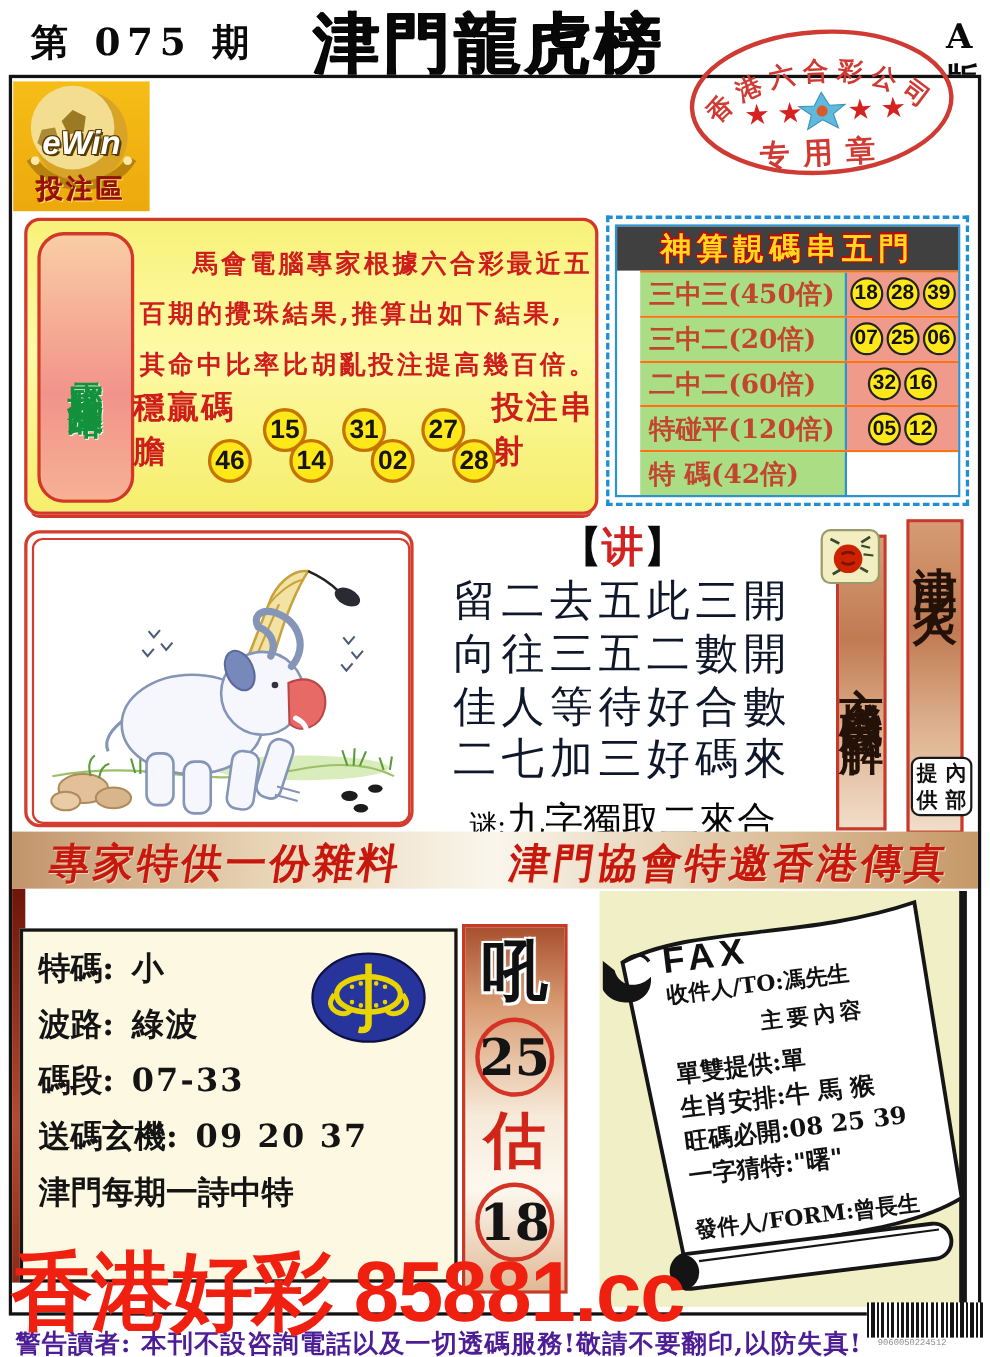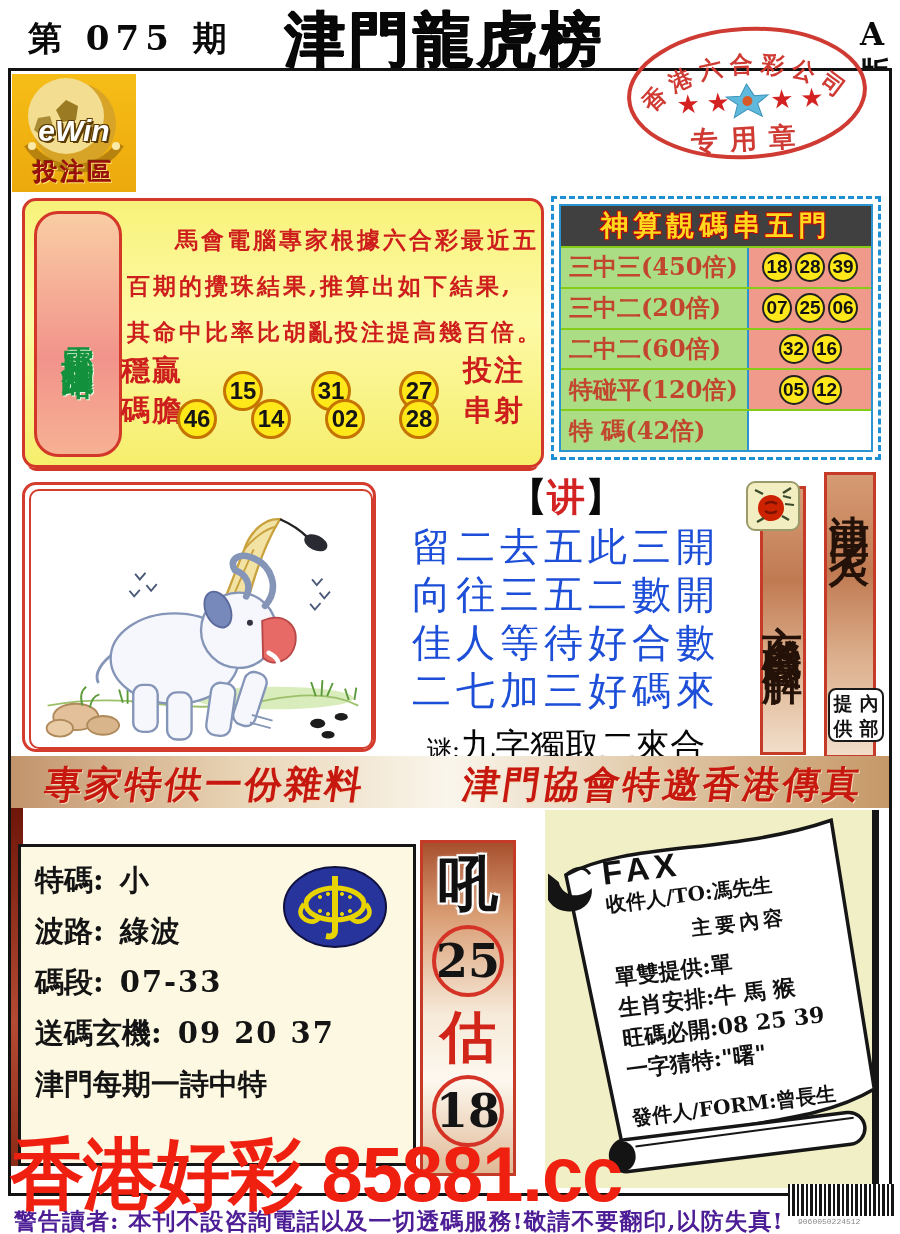--- a/index.html
+++ b/index.html
@@ -27,42 +27,42 @@
   
   .strategy{left:22px;top:198px;width:516px;height:264px;border:3px solid #d2372a;border-radius:14px;background:linear-gradient(180deg,#f8f27a,#fdfaa6 45%,#f6ee6c);box-shadow:0 8px 0 -5px #d2372a;}
   .side-label{position:absolute;left:9px;top:10px;width:82px;height:240px;border:3px solid #d2372a;border-radius:24px;background:linear-gradient(180deg,#f9cda4,#f2938b 60%,#f6b193);display:flex;align-items:center;justify-content:center;}
   .side-label .vtext{font-size:32px;font-weight:900;color:#13913c;letter-spacing:4px;text-shadow:1px 1px 0 #e8ffe8;}
   .vtext{writing-mode:vertical-rl;text-orientation:upright;}
   .stext{position:absolute;left:102px;top:16px;width:404px;}
   .sline{font-size:23px;font-weight:900;color:#ce1d1d;letter-spacing:3px;line-height:46px;white-space:nowrap;}
   .sline.indent{text-indent:48px;}
   .srow{position:absolute;left:96px;display:flex;align-items:center;}
   .srow1{top:150px;gap:14px;}
-  .srow2{top:198px;left:152px;gap:34px;}
+  .srow2{top:198px;left:164px;gap:34px;}
   .srow-label{font-size:29px;font-weight:900;color:#ce1d1d;letter-spacing:2px;}
   .ball{width:40px;height:40px;border-radius:50%;background:#ffe81a;border:3px solid #c67400;display:inline-flex;align-items:center;justify-content:center;font-family:"Liberation Sans",sans-serif;font-weight:900;font-size:24px;color:#151515;box-sizing:border-box;}
 
   
   .dashed{left:551px;top:196px;width:330px;height:264px;border:3px dashed #1e8fd5;padding:5px;box-sizing:border-box;}
   .ftable{width:100%;height:100%;display:flex;flex-direction:column;border:2px solid #2b93cf;box-sizing:border-box;}
   .fhead{height:40px;background:#404040;display:flex;align-items:center;justify-content:center;font-size:28px;font-weight:900;letter-spacing:5px;color:#ffd91e;text-shadow:1px 1px 0 #c00a0a,-1px -1px 0 #c00a0a,1px -1px 0 #c00a0a,-1px 1px 0 #c00a0a;}
-  .frow{flex:1;display:flex;border-top:2px solid #84cc16;}
+  .frow{flex:1;display:flex;border-top:2px solid #f97316;margin-left:21px;}
   .flabel{width:188px;background:#abdd85;color:#c2452e;font-size:24px;font-weight:900;display:flex;align-items:center;padding-left:8px;box-sizing:border-box;border-right:2px solid #2b93cf;white-space:nowrap;}
   .fvals{flex:1;background:#ef9a8b;display:flex;align-items:center;justify-content:center;gap:3px;}
   .ball-sm{width:30px;height:30px;border-radius:50%;background:#ffe81a;border:2px solid #222;display:inline-flex;align-items:center;justify-content:center;font-family:"Liberation Sans",sans-serif;font-weight:900;font-size:19px;color:#111;box-sizing:border-box;}
 
   
   .pic-box{left:22px;top:482px;width:354px;height:270px;border:3px solid #d43c2e;border-radius:14px;padding:4px;box-sizing:border-box;background:#fff;}
   .pic-inner{width:100%;height:100%;border:2px solid #d43c2e;border-radius:10px;overflow:hidden;background:#fff;}
 
   
   .poem{left:382px;top:472px;width:368px;text-align:center;}
   .poem-head{font-size:38px;font-weight:900;color:#0a0a0a;}
   .poem-head .rchar{color:#d32222;}
-  .poem-line{font-size:39px;letter-spacing:5px;line-height:48px;color:#1d4ed8;white-space:nowrap;}
+  .poem-line{font-size:39px;letter-spacing:5px;line-height:48px;color:#0f172a;white-space:nowrap;}
   .riddle{margin-top:8px;font-size:35px;color:#060606;white-space:nowrap;}
   .riddle .rl{font-size:25px;}
 
   
   .strip{border:3px solid #c53b28;background:linear-gradient(180deg,#d69b74,#c07a52 35%,#dcaf8c 65%,#f1ddc9);display:flex;justify-content:center;box-sizing:border-box;}
   .strip1{left:760px;top:486px;width:46px;height:269px;align-items:center;}
   .strip1 .vtext{font-size:40px;font-weight:900;color:#241208;letter-spacing:14px;}
   .strip2{left:824px;top:472px;width:52px;height:286px;align-items:flex-start;padding-top:8px;}
   .strip2 .vtext{font-size:40px;font-weight:900;color:#241208;letter-spacing:11px;}
   .badge{left:828px;top:688px;width:56px;height:54px;background:#fff;border:2px solid #1a1a1a;border-radius:8px;display:grid;grid-template-columns:1fr 1fr;place-items:center;z-index:4;box-sizing:border-box;}
@@ -155,21 +155,21 @@
     <div class="side-label">
       <div class="vtext">電腦投注策略</div>
     </div>
     <div class="stext">
       <div class="sline indent">馬會電腦專家根據六合彩最近五</div>
       <div class="sline">百期的攪珠結果,推算出如下結果,</div>
       <div class="sline">其命中比率比胡亂投注提高幾百倍。</div>
     </div>
     <div class="srow srow1">
       <span class="srow-label">穩贏碼膽</span>
-      <span id="sballs1" style="display:flex;gap:48px;margin:0 10px;">
+      <span id="sballs1" style="display:flex;gap:32px;margin:0 10px;">
           <span class="ball">15</span>
           <span class="ball">31</span>
           <span class="ball">27</span>
         </span>
       <span class="srow-label">投注串射</span>
     </div>
     <div class="srow srow2" id="sballs2">
         <span class="ball">46</span>
         <span class="ball">14</span>
         <span class="ball">02</span>

